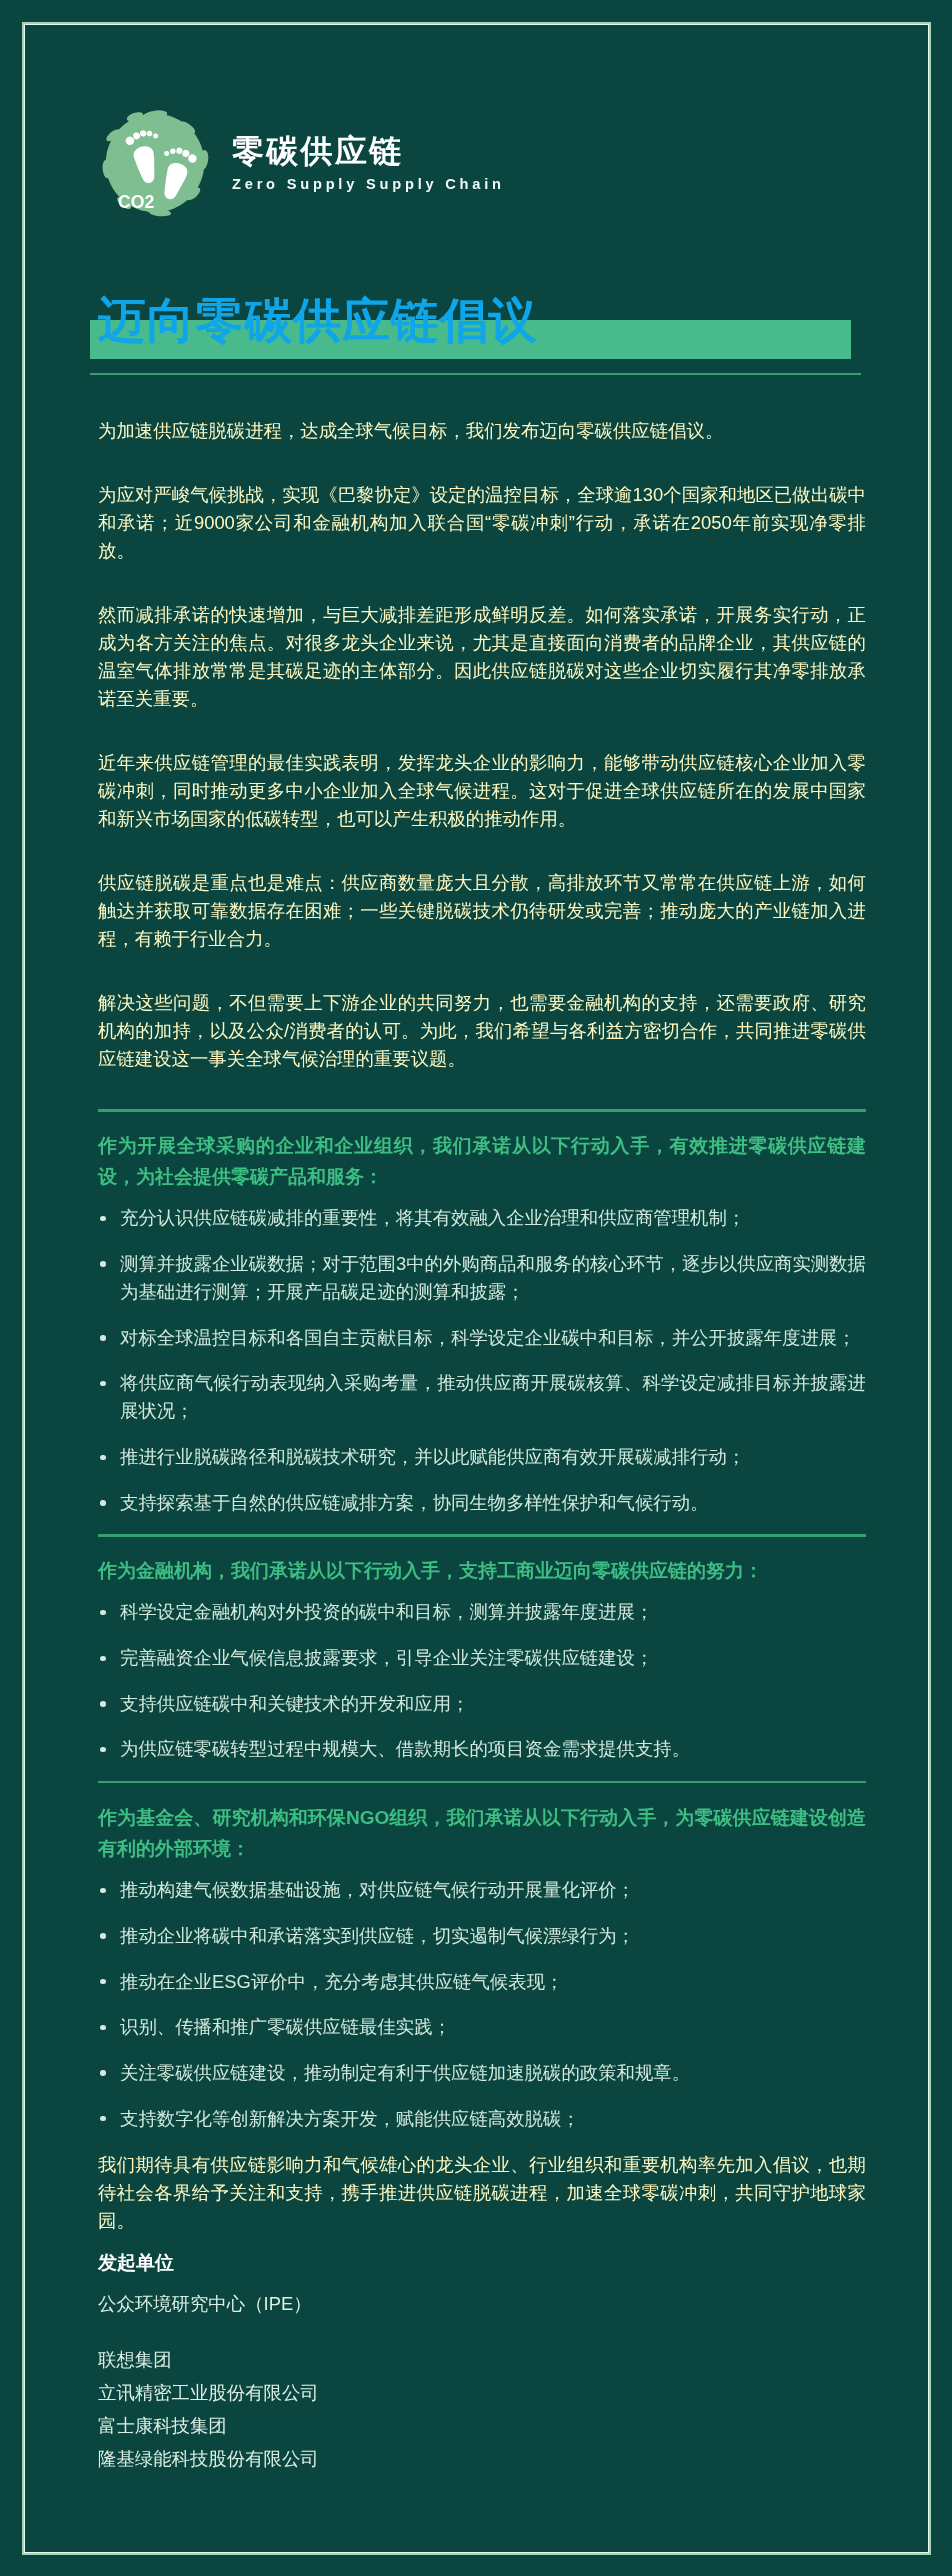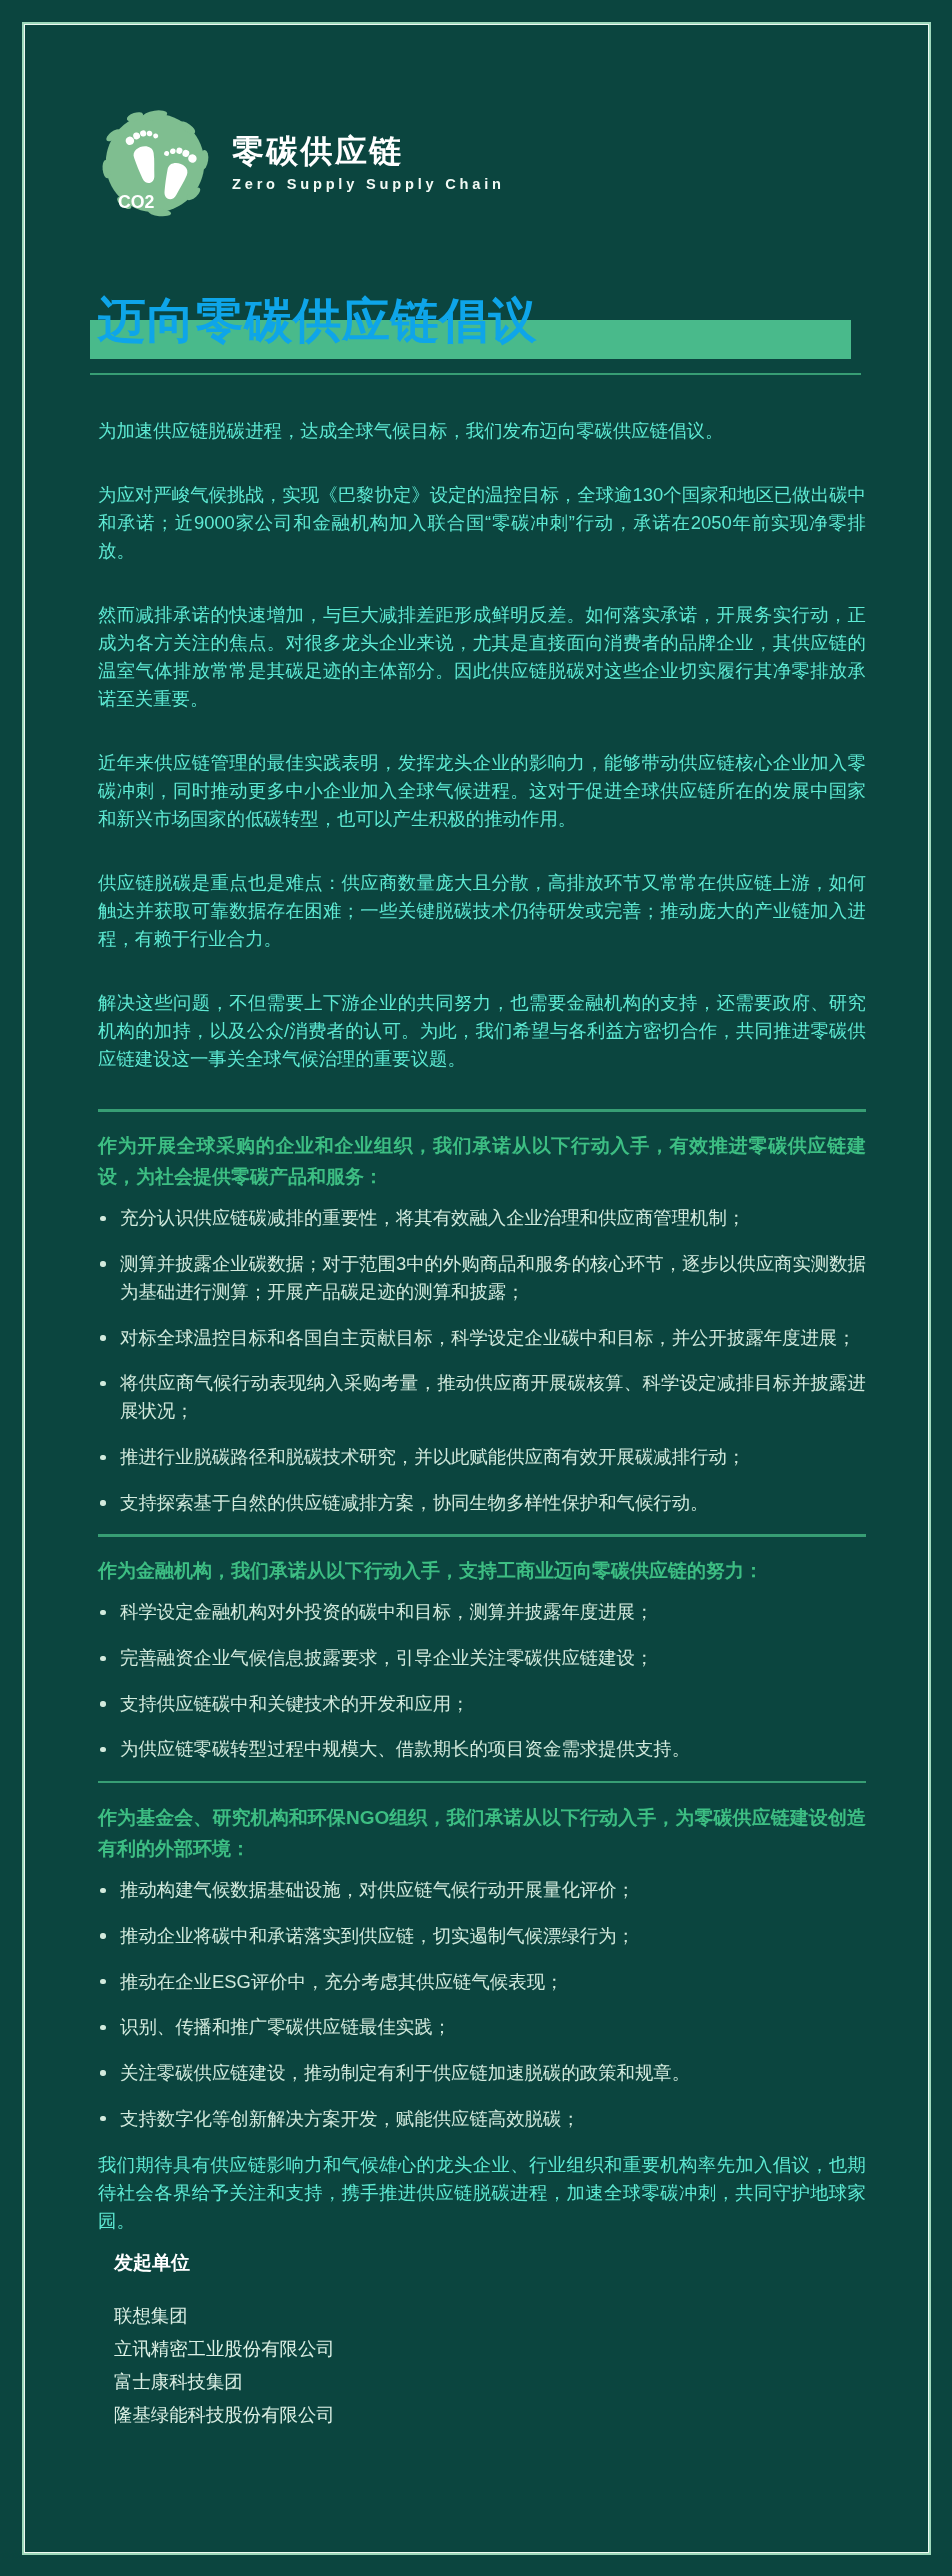--- a/index.html
+++ b/index.html
@@ -28,36 +28,36 @@
   .logo-mark { width:114px; height:114px; flex:0 0 auto; }
   .logo-cn { font-size:32px; font-weight:bold; color:#FFFFFF; letter-spacing:2.3px; line-height:1.1;font-family:Liberation Serif, serif; }
   .logo-en { margin-top:7.7px; font-size:14.6px; font-weight:bold; color:#F2FAF5; letter-spacing:3.8px; }
   
   .banner { position:relative; margin-top:65px; height:74px; }
   .banner-bar { position:absolute; left:-8.4px; top:35px; width:761px; height:39px; background:#49BA8B; }
   .banner-title { position:relative; z-index:1; margin:0; font-size:48px; font-weight:bold; color:#0ea5e9; line-height:71px; letter-spacing:0.8px; }
   .top-divider { height:2.3px; background:#379E74; border:none; margin:14px 0 0 -8.4px; width:771px; }
   
   .intro { margin-top:42px; }
-  .para { font-size:18.4px; line-height:28px; color:#5eead4; margin:0 0 36px 0; text-align:justify; }
+  .para { font-size:18.4px; line-height:28px; color:#fef9c3; margin:0 0 36px 0; text-align:justify; }
   .closing { margin-top:18.4px; }
   .section-divider { height:2.3px; background:#379E74; border:none; margin:10px 0 18.4px 0; width:768px; }
   .sec-heading { font-size:19px; font-weight:bold; color:#3DBE83; line-height:31px; margin:0 0 12.3px 0; text-align:justify; }
   .bullets { list-style:none; margin:0; padding:0; }
   .bullets li {
     position:relative; padding-left:22px;
     font-size:18.4px; line-height:28px; color:#D2EADD;
     margin-bottom:17.7px; text-align:justify;
   }
   .bullets li::before {
     content:""; position:absolute; left:2.3px; top:11.5px;
     width:5.4px; height:5.4px; border-radius:50%; background:#D2EADD;
   }
   
-  .footer { position:absolute; left:98px; top:2250px; width:768px;margin-left:16px; }
+  .footer { position:absolute; left:98px; top:2250px; width:768px; }
   .footer-label { font-size:19px; font-weight:bold; color:#FFFFFF; margin:0 0 10.8px 0; }
   .footer-entry { font-size:18.4px; color:#DCF0E5; line-height:33px; margin:0; }
   .footer-group2 { margin-top:23px; }
 </style>
 </head>
 <body>
 
 <div class="page">
   <div class="frame"></div>
 
@@ -147,20 +147,21 @@
       <li>识别、传播和推广零碳供应链最佳实践；</li>
       <li>关注零碳供应链建设，推动制定有利于供应链加速脱碳的政策和规章。</li>
       <li>支持数字化等创新解决方案开发，赋能供应链高效脱碳；</li>
     </ul>
 
     <p class="para closing">我们期待具有供应链影响力和气候雄心的龙头企业、行业组织和重要机构率先加入倡议，也期待社会各界给予关注和支持，携手推进供应链脱碳进程，加速全球零碳冲刺，共同守护地球家园。</p>
   </div>
 
   <div class="footer">
     <p class="footer-label">发起单位</p>
+    <p class="footer-entry">公众环境研究中心（IPE）</p>
     <div class="footer-group2">
       <p class="footer-entry">联想集团</p>
       <p class="footer-entry">立讯精密工业股份有限公司</p>
       <p class="footer-entry">富士康科技集团</p>
       <p class="footer-entry">隆基绿能科技股份有限公司</p>
     </div>
   </div>
 </div>
 
 

